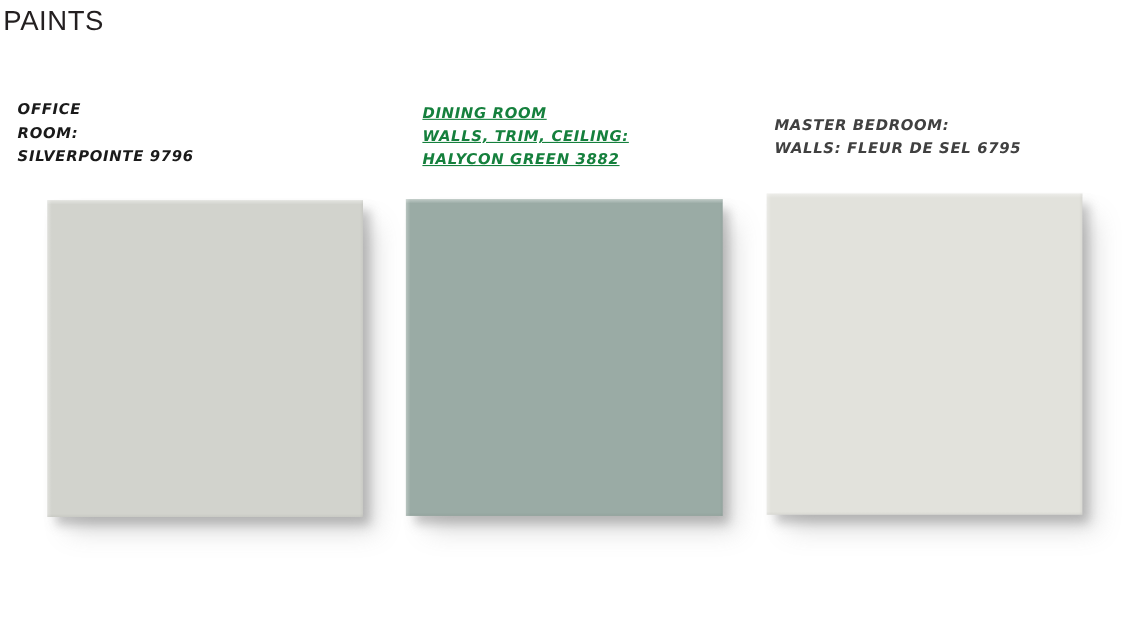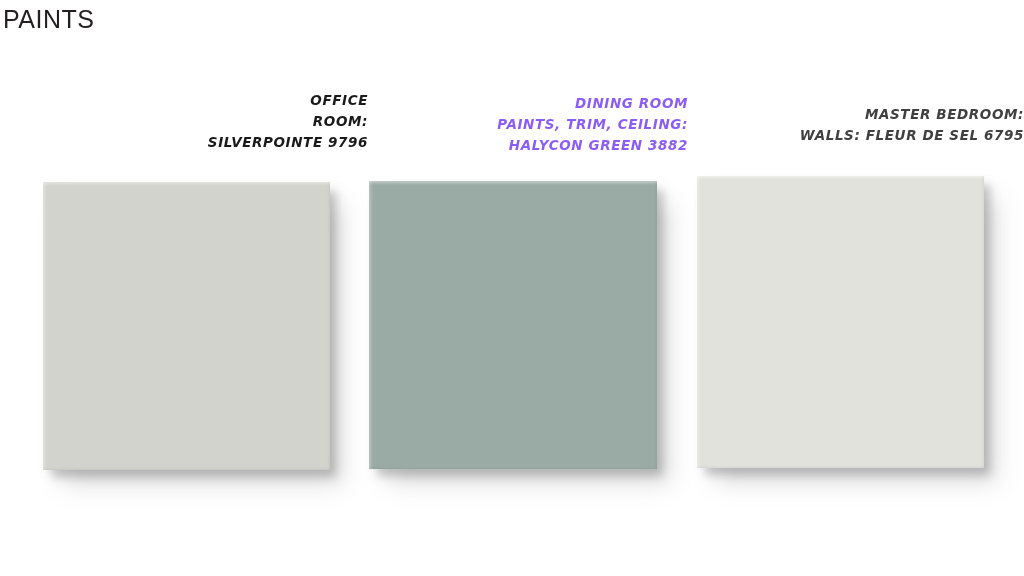--- a/index.html
+++ b/index.html
@@ -39,23 +39,23 @@
 
   
   .swatch-column {
     position: absolute;
     top: 0;
     height: 576px;
   }
 
   .swatch-caption {
     position: absolute;
-    left: 0;
+    left: 16px;
     width: 100%;
-    text-align: right;
+    text-align: left;
     font-family: "DejaVu Sans", sans-serif;
     font-size: 13.5px;
     font-weight: 700;
     font-style: italic;
     letter-spacing: 0.6px;
     color: #1a1a1a;
     line-height: 21px;
     white-space: nowrap;
   }
   .swatch-caption .cap-line {
@@ -124,23 +124,23 @@
   <div class="swatch-column" id="column-office">
     <div class="swatch-caption" style="color: rgb(26, 26, 26);">
       <span class="cap-line">OFFICE</span>
       <span class="cap-line">ROOM:</span>
       <span class="cap-line">SILVERPOINTE 9796</span>
     </div>
     <div class="swatch-chip" id="chip-office" style="background-color: rgb(210, 211, 205);"></div>
   </div>
 
   <div class="swatch-column" id="column-dining">
-    <div class="swatch-caption" style="color: #8b5cf6;">
+    <div class="swatch-caption" style="color: #15803d; text-decoration: underline;">
       <span class="cap-line">DINING ROOM</span>
-      <span class="cap-line">PAINTS,  TRIM, CEILING:</span>
+      <span class="cap-line">WALLS,  TRIM, CEILING:</span>
       <span class="cap-line">HALYCON GREEN 3882</span>
     </div>
     <div class="swatch-chip" id="chip-dining" style="background-color: rgb(154, 171, 165);"></div>
   </div>
 
   <div class="swatch-column" id="column-master">
     <div class="swatch-caption" style="color: #404040;">
       <span class="cap-line">MASTER BEDROOM:</span>
       <span class="cap-line">WALLS: FLEUR DE SEL 6795</span>
     </div>

